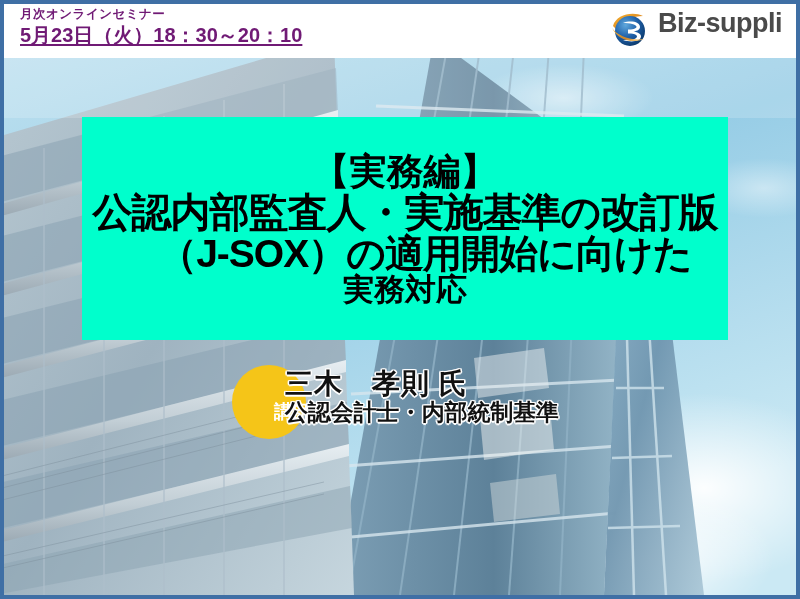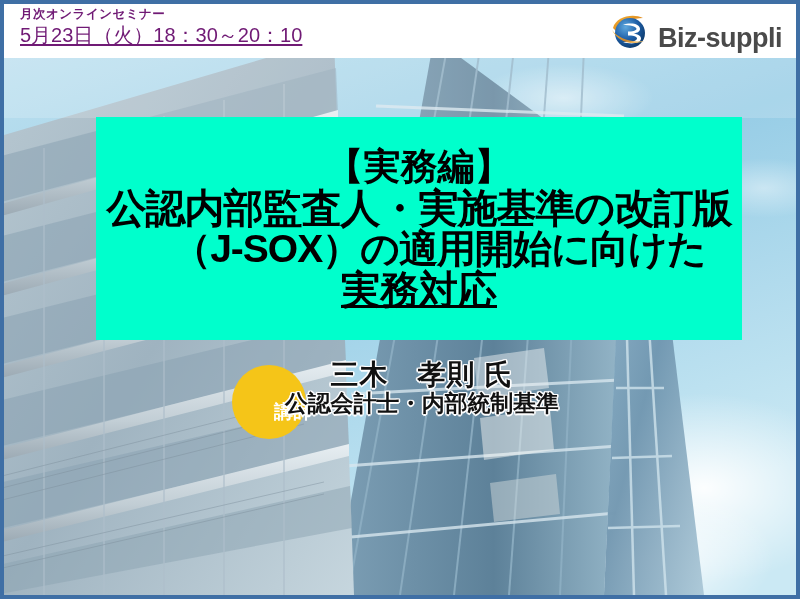--- a/index.html
+++ b/index.html
@@ -23,98 +23,97 @@
   }
   .header-left{
     position:absolute;left:16px;top:3px;
     color:#701a75;
   }
   .hdr-line1{
     font-size:12.5px;font-weight:bold;letter-spacing:.5px;
     line-height:15px;white-space:nowrap;
   }
   .hdr-line2{
-    font-size:20px;font-weight:normal;letter-spacing:0px;
+    font-size:20px;font-weight:bold;letter-spacing:0px;
     line-height:26px;white-space:nowrap;
     text-decoration:underline;
     text-underline-offset:2px;
   }
 
   
   .logo{
     position:absolute;right:14px;top:6px;
-    height:42px;display:flex;align-items:flex-end;gap:8px;
+    height:42px;display:flex;align-items:flex-start;gap:8px;
   }
   .logo-mark{width:40px;height:40px;display:block;}
   .logo-text{
     font-size:27px;font-weight:bold;letter-spacing:-.5px;
     color:#4a4a4a;line-height:1;white-space:nowrap;
   }
 
   
   .photo{
     position:absolute;left:0;top:54px;
     width:792px;height:537px;
     overflow:hidden;
     background:linear-gradient(200deg,#cfe6f2 0%,#a9d3e8 30%,#8ec4e0 62%,#d8eef7 100%);
   }
   .photo svg{position:absolute;left:0;top:0;width:792px;height:537px;display:block;}
 
   
   .title-panel{
-    position:absolute;left:92px;top:113px;
+    position:absolute;left:78px;top:113px;
     width:646px;height:223px;
     background:#00FFCC;
     z-index:4;
     display:flex;flex-direction:column;
     align-items:center;justify-content:center;
     padding-top:2px;
     box-sizing:border-box;
   }
   .title-line{
     color:#000000;
     font-weight:bold;
     text-align:center;
     white-space:nowrap;
     line-height:1.04;
   }
   .tl-1{font-size:37px;margin-bottom:1px;}
   .tl-2{font-size:40px;letter-spacing:-1px;}
   .tl-3{font-size:39px;letter-spacing:-1px;margin-left:40px;}
-  .tl-4{font-size:39px;text-decoration:underline;}
+  .tl-4{font-size:31px;}
 
   
   .speaker-badge{
     position:absolute;left:228px;top:361px;
     width:74px;height:74px;border-radius:50%;
     background:#F5C518;
     z-index:5;
     display:flex;align-items:center;justify-content:center;
   }
   .speaker-badge span{
     color:#ffffff;font-size:19px;font-weight:bold;
     letter-spacing:0px;line-height:1;
     transform:translate(6px,9px);
     padding-left:36px;
   }
   .speaker-text{
-    position:absolute;left:281px;top:355px;
+    position:absolute;left:281px;top:364px;
     z-index:6;
     color:#111111;
     font-weight:bold;
     text-shadow:
       -1.5px 0 0 rgba(255,255,255,.92),
        1.5px 0 0 rgba(255,255,255,.92),
        0 -1.5px 0 rgba(255,255,255,.92),
        0 1.5px 0 rgba(255,255,255,.92),
       -1.2px -1.2px 0 rgba(255,255,255,.92),
        1.2px -1.2px 0 rgba(255,255,255,.92),
       -1.2px 1.2px 0 rgba(255,255,255,.92),
        1.2px 1.2px 0 rgba(255,255,255,.92);
-    text-align: center;
   }
   .sp-name{font-size:28px;line-height:31px;letter-spacing:1px;white-space:nowrap;}
   .sp-cred{font-size:23px;line-height:27px;letter-spacing:-.2px;white-space:nowrap;}
 </style>
 </head>
 <body>
 
 <div class="slide">
 
   <div class="photo">

